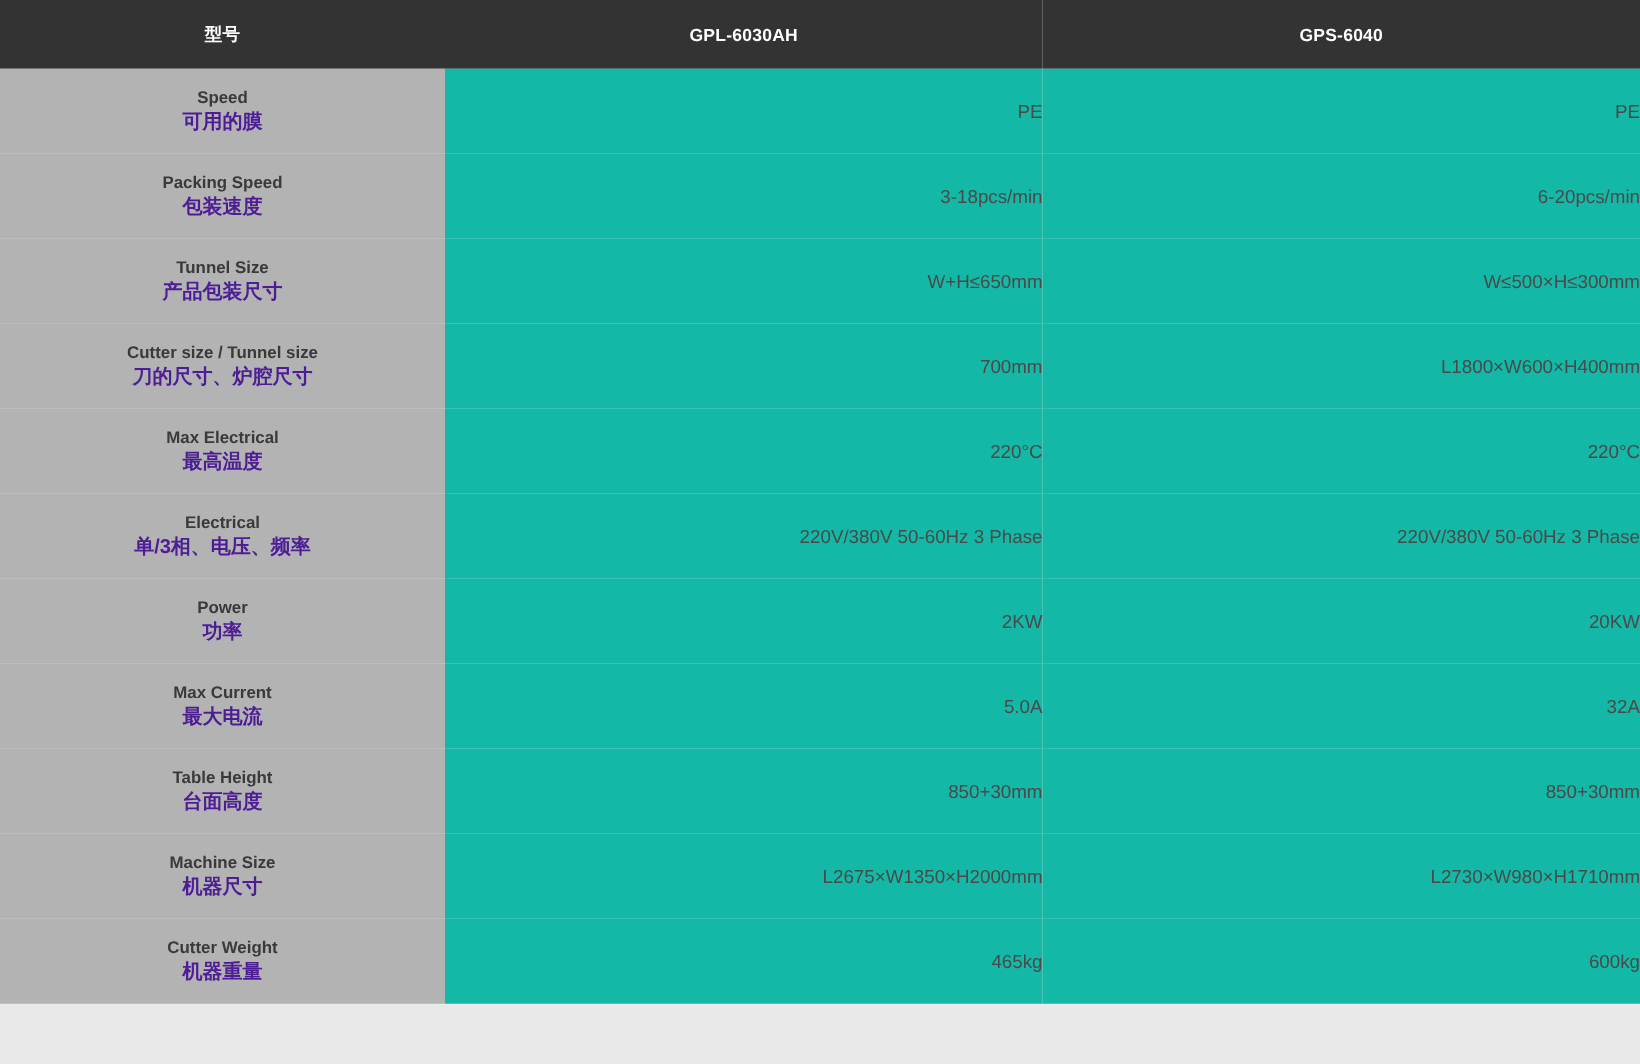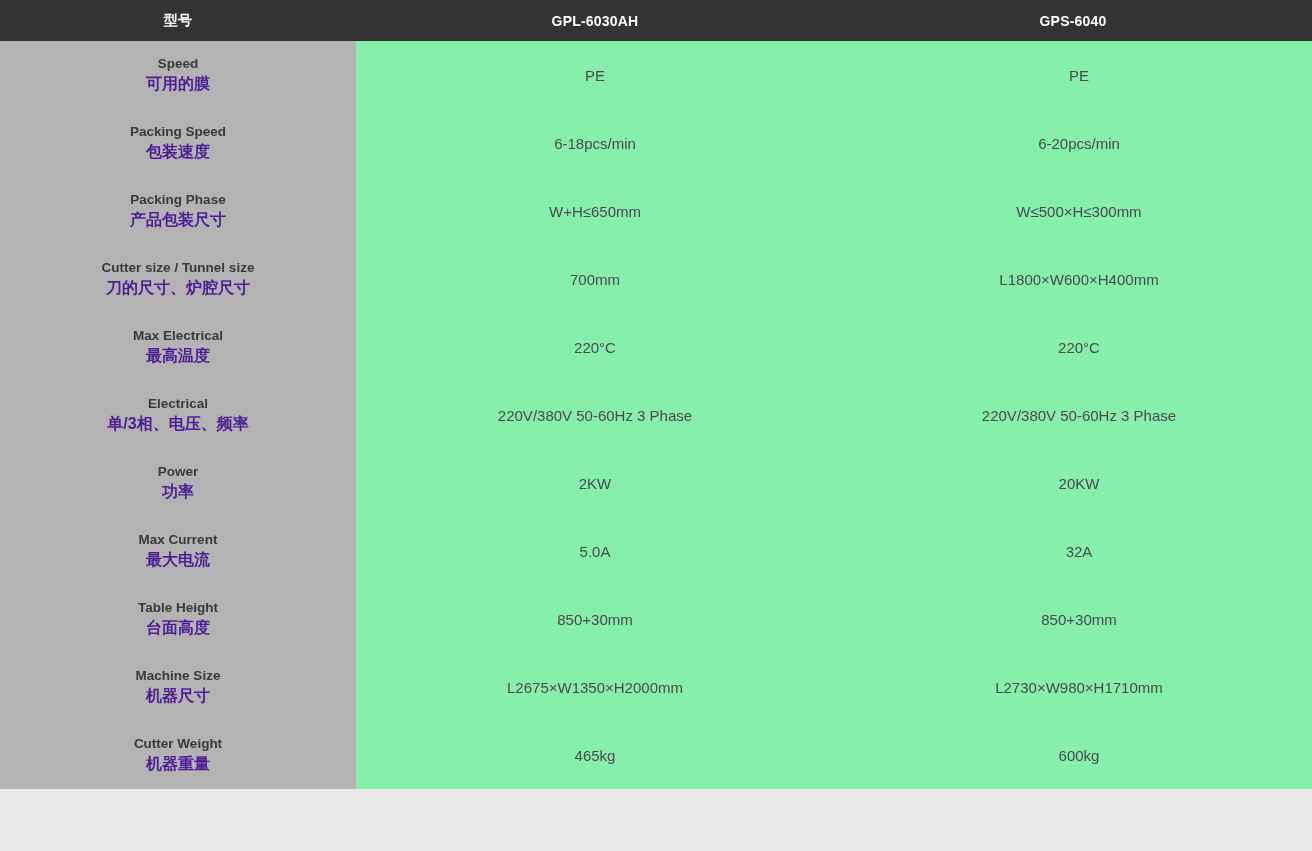--- a/index.html
+++ b/index.html
@@ -15,21 +15,21 @@
   .spec-table {
     width: 1312px;
     border-collapse: collapse;
     table-layout: fixed;
   }
   .spec-table thead th {
     background: #333333;
     color: #ffffff;
     font-size: 14px;
     font-weight: bold;
-    height: 41px;
+    height: 55px;
     padding: 4px;
     text-align: center;
     vertical-align: middle;
     letter-spacing: 0.2px;
   }
   .col-label { width: 356px; }
   .col-val { width: 478px; }
 
   .spec-table tbody td {
     padding: 0;
@@ -51,26 +51,26 @@
     font-weight: bold;
     color: #3a3a3a;
   }
   .label-cell .cn {
     display: block;
     font-weight: bold;
     color: #4c1d95;
     font-size: 16px;
   }
   .value-cell {
-    background: #86efac;
+    background: #14b8a6;
     color: #4a4a4a;
     font-size: 15px;
     height: 68px;
     padding-left: 14px;
-    text-align: center;
+    text-align: right;
     font-weight: normal;
   }
   .value-cell.second {
     padding-left: 12px;
   }
 </style>
 </head>
 <body>
 
 <table class="spec-table">
@@ -90,27 +90,27 @@
       </td>
       <td class="value-cell">PE</td>
       <td class="value-cell second">PE</td>
     </tr>
 
     <tr>
       <td class="label-cell">
         <span class="en">Packing Speed</span>
         <span class="cn">包装速度</span>
       </td>
-      <td class="value-cell">6-18pcs/min</td>
+      <td class="value-cell">3-18pcs/min</td>
       <td class="value-cell second">6-20pcs/min</td>
     </tr>
 
     <tr>
       <td class="label-cell">
-        <span class="en">Packing Phase</span>
+        <span class="en">Tunnel Size</span>
         <span class="cn">产品包装尺寸</span>
       </td>
       <td class="value-cell">W+H≤650mm</td>
       <td class="value-cell second">W≤500×H≤300mm</td>
     </tr>
 
     <tr>
       <td class="label-cell">
         <span class="en">Cutter size / Tunnel size</span>
         <span class="cn">刀的尺寸、炉腔尺寸</span>

